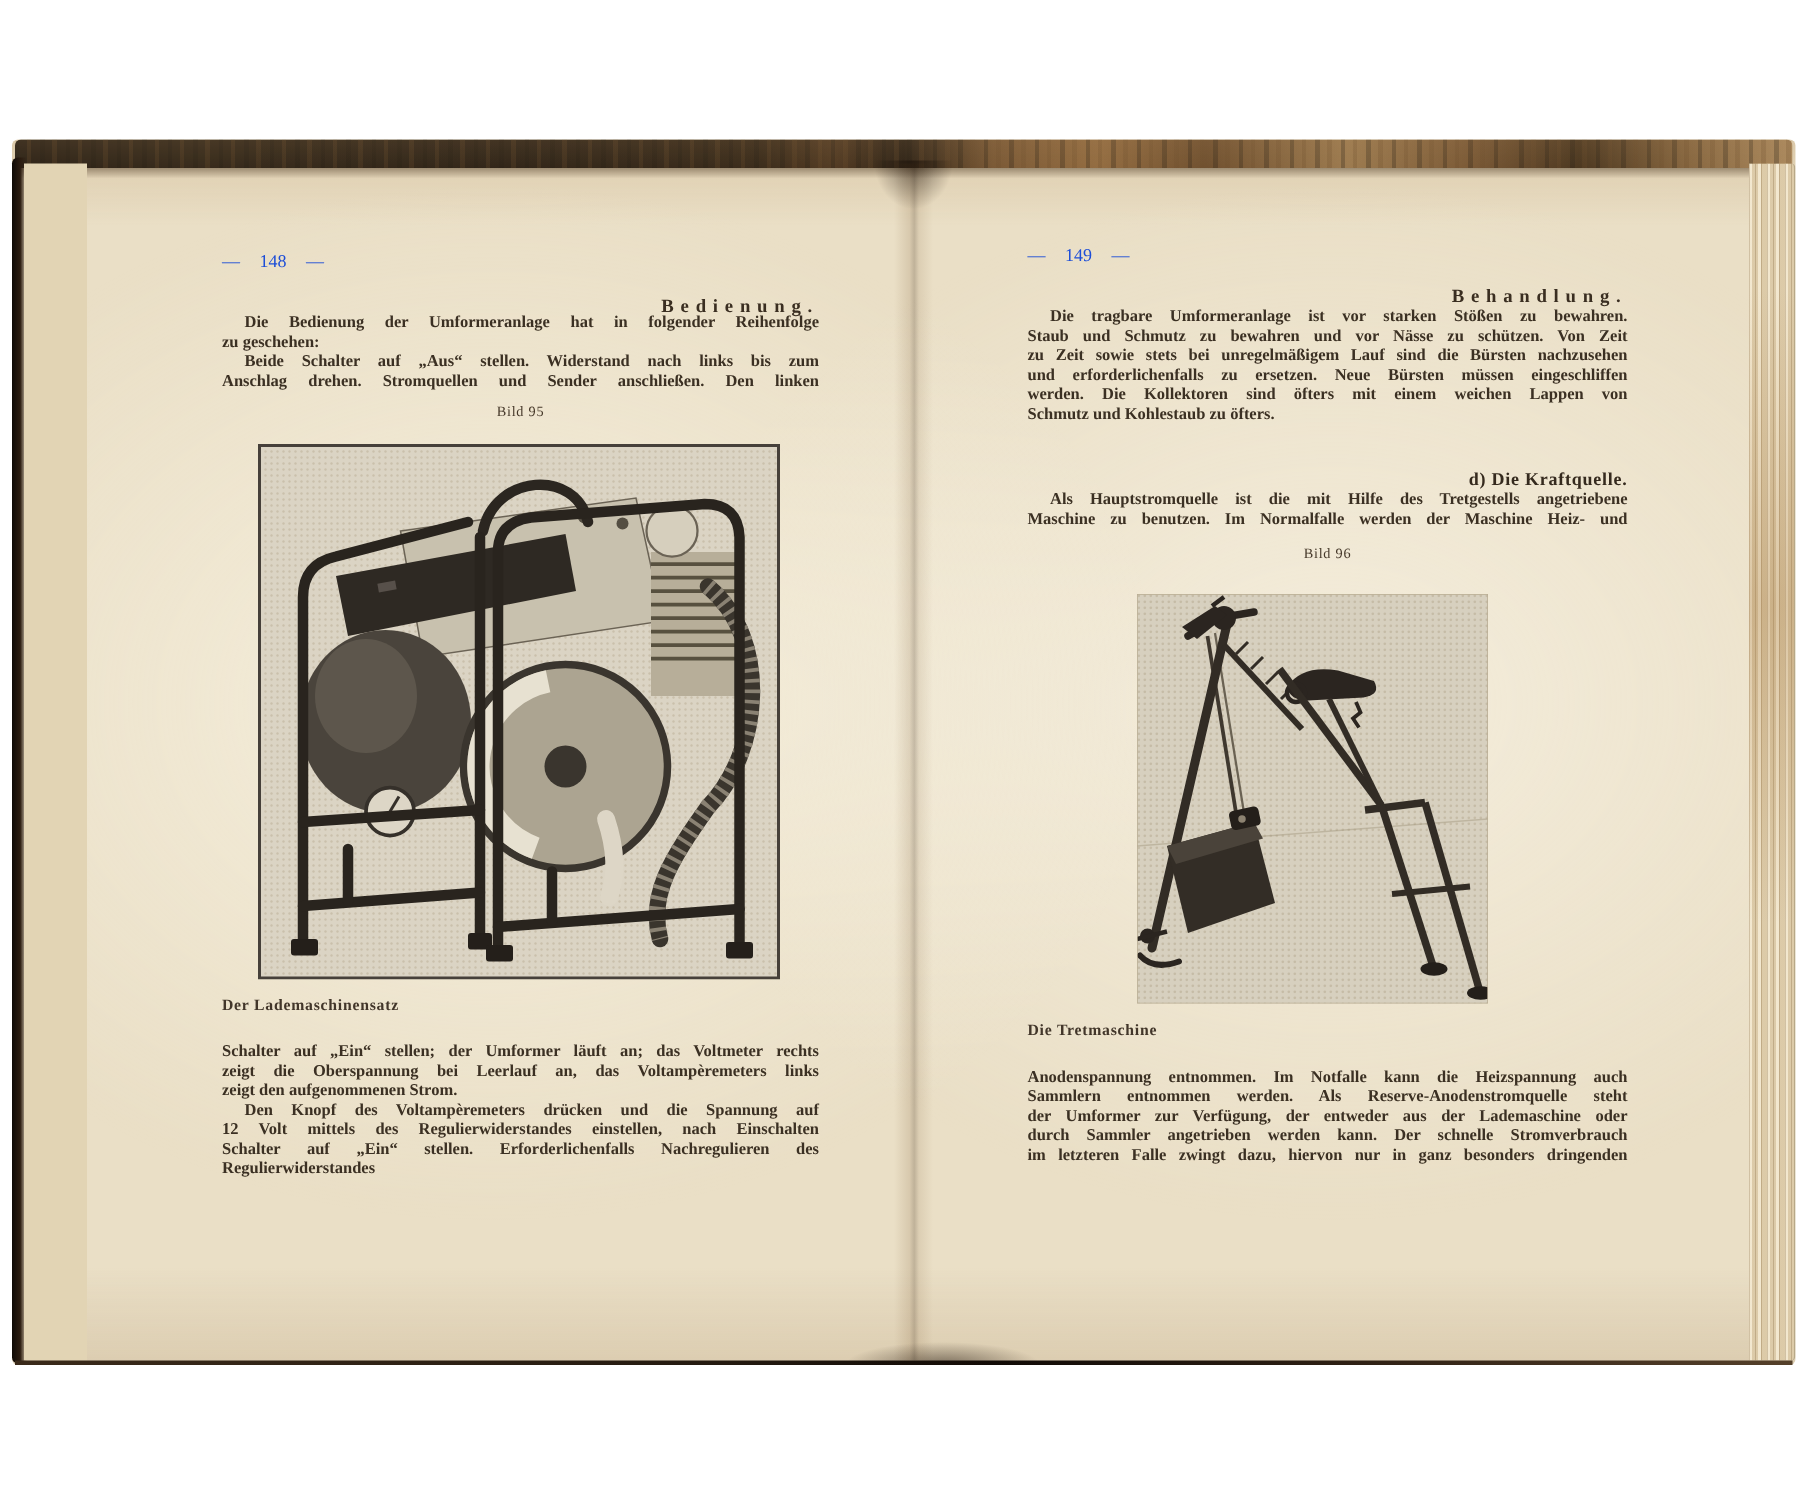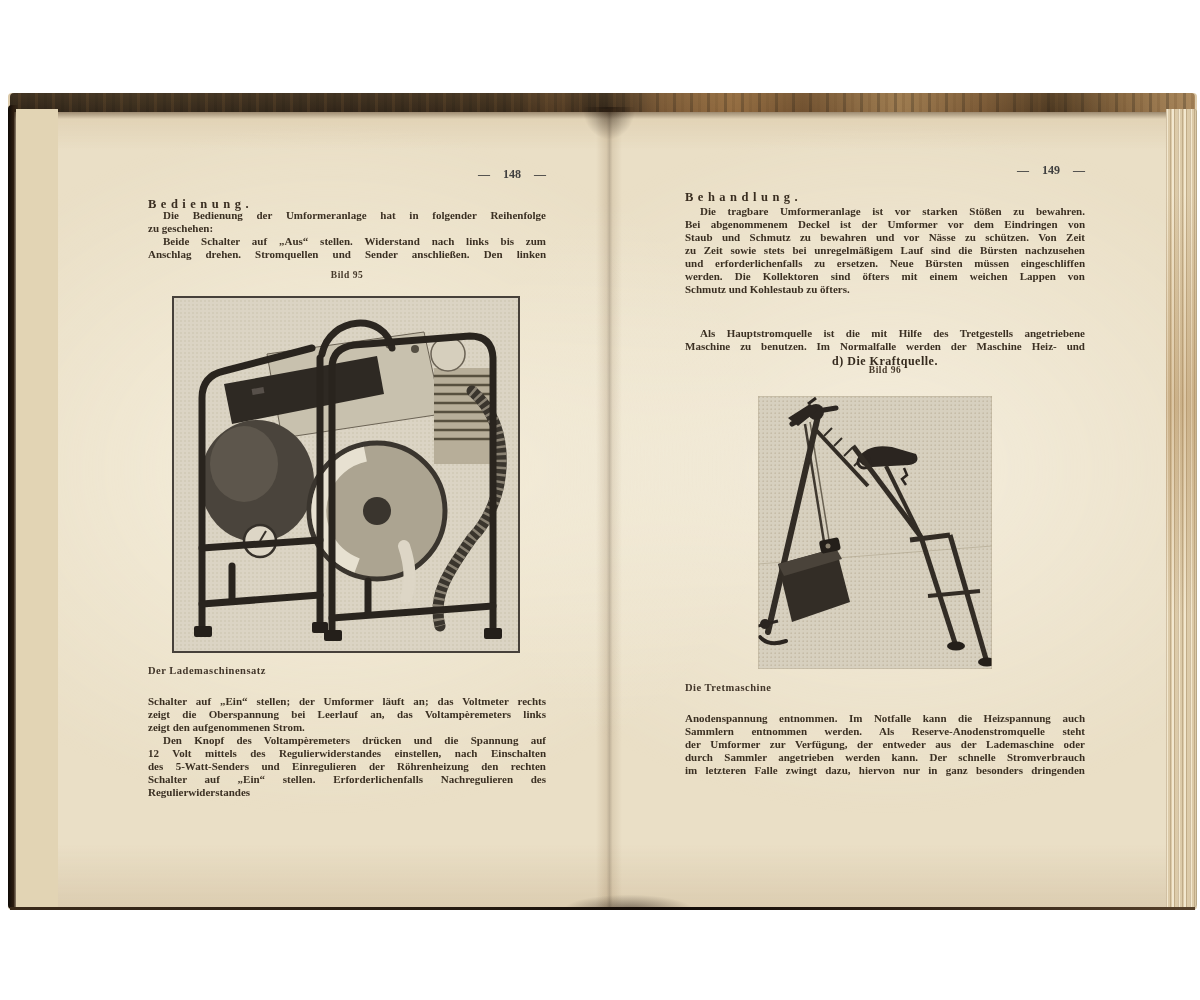--- a/index.html
+++ b/index.html
@@ -69,45 +69,45 @@
   .gutter-bottom{
     position:absolute;left:558px;width:130px;bottom:0;height:16px;pointer-events:none;
     background:radial-gradient(ellipse at 48% 100%, rgba(25,15,8,0.5), rgba(25,15,8,0) 68%);
   }
 
   .col{position:absolute;top:0;height:100%;}
   .col-left{left:140px;width:398px;}
   .col-right{left:677px;width:400px;}
 
   .pageno{
-    position:absolute;width:100%;text-align:right;
-    font-size:12px;color:#404040;word-spacing:10px;font-weight:bold;
+    position:absolute;width:100%;text-align:left;
+    font-size:12px;color:#1d4ed8;word-spacing:10px;font-weight:normal;
   }
   .heading{
-    position:absolute;width:100%;text-align:left;font-weight:bold;
+    position:absolute;width:100%;text-align:right;font-weight:bold;
     font-size:12.5px;letter-spacing:4.5px;color:#3a2e21;
   }
   .subheading{
-    position:absolute;width:100%;text-align:center;font-weight:bold;
-    font-size:12px;letter-spacing:0.5px;color:#352a1e;margin-top:42px;
+    position:absolute;width:100%;text-align:right;font-weight:bold;
+    font-size:12px;letter-spacing:0.5px;color:#352a1e;
   }
   .paras{
     position:absolute;width:100%;
     font-size:11px;font-weight:bold;color:#3b3023;
   }
   .tline{
     height:13px;line-height:13px;
     text-align:justify;text-align-last:justify;
     white-space:normal;overflow:visible;
   }
   .tline.endl{text-align-last:left;}
   .tline.ind{text-indent:15px;}
   .figlabel{
     position:absolute;width:100%;text-align:center;
-    font-size:9.5px;font-weight:bold;color:#46392a;letter-spacing:0.5px;
+    font-size:9.5px;font-weight:normal;color:#46392a;letter-spacing:0.5px;
   }
   .figcaption{
     position:absolute;width:100%;
     font-size:10.5px;font-weight:bold;color:#42362a;letter-spacing:0.5px;
   }
   .photo{position:absolute;}
   .photo svg{display:block;}
 </style>
 </head>
 <body>
@@ -134,21 +134,20 @@
         <div class="tline">Anschlag drehen. Stromquellen und Sender anschließen. Den linken</div>
       </div>
     <div class="figlabel" style="top:177px">Bild 95</div>
     <div class="figcaption" style="top:572px">Der Lademaschinensatz</div>
     <div class="paras" style="top:602px">
         <div class="tline">Schalter auf „Ein“ stellen; der Umformer läuft an; das Voltmeter rechts</div>
         <div class="tline">zeigt die Oberspannung bei Leerlauf an, das Voltampèremeters links</div>
         <div class="tline endl">zeigt den aufgenommenen Strom.</div>
         <div class="tline ind">Den Knopf des Voltampèremeters drücken und die Spannung auf</div>
         <div class="tline">12 Volt mittels des Regulierwiderstandes einstellen, nach Einschalten</div>
-        <div class="tline">des 5-Watt-Senders und Einregulieren der Röhrenheizung den rechten</div>
         <div class="tline">Schalter auf „Ein“ stellen. Erforderlichenfalls Nachregulieren des</div>
         <div class="tline endl">Regulierwiderstandes</div>
       </div>
   </div>
 
   <div class="photo" style="left:164px;top:203px;width:348px;height:357px">
     <svg width="348" height="357" viewBox="0 0 348 357">
       <defs>
         <pattern id="ht1" width="4" height="4" patternUnits="userSpaceOnUse">
           <circle cx="1" cy="1" r="0.8" fill="#b6a98f" opacity="0.45"></circle>
@@ -212,21 +211,20 @@
       </g>
       <rect x="1" y="1" width="346" height="355" fill="none" stroke="#46403a" stroke-width="2"></rect>
     </svg>
   </div>
 
   <div class="col col-right">
     <div class="pageno" style="top:70px">— 149 —</div>
     <div class="heading" style="top:97px">Behandlung.</div>
     <div class="paras" style="top:112px">
         <div class="tline ind">Die tragbare Umformeranlage ist vor starken Stößen zu bewahren.</div>
-        <div class="tline">Bei abgenommenem Deckel ist der Umformer vor dem Eindringen von</div>
         <div class="tline">Staub und Schmutz zu bewahren und vor Nässe zu schützen. Von Zeit</div>
         <div class="tline">zu Zeit sowie stets bei unregelmäßigem Lauf sind die Bürsten nachzusehen</div>
         <div class="tline">und erforderlichenfalls zu ersetzen. Neue Bürsten müssen eingeschliffen</div>
         <div class="tline">werden. Die Kollektoren sind öfters mit einem weichen Lappen von</div>
         <div class="tline endl">Schmutz und Kohlestaub zu öfters.</div>
       </div>
     <div class="subheading" style="top:219px">d) Die Kraftquelle.</div>
     <div class="paras" style="top:234px">
         <div class="tline ind">Als Hauptstromquelle ist die mit Hilfe des Tretgestells angetriebene</div>
         <div class="tline">Maschine zu benutzen. Im Normalfalle werden der Maschine Heiz- und</div>

